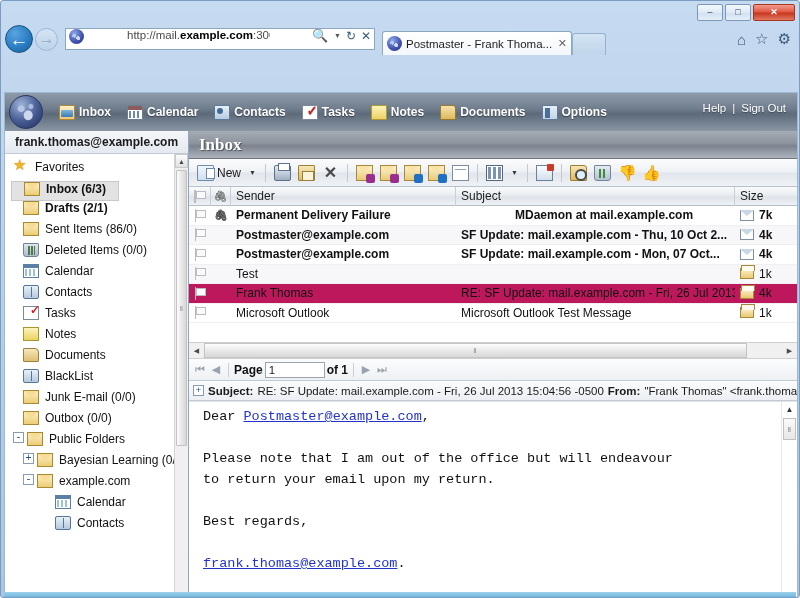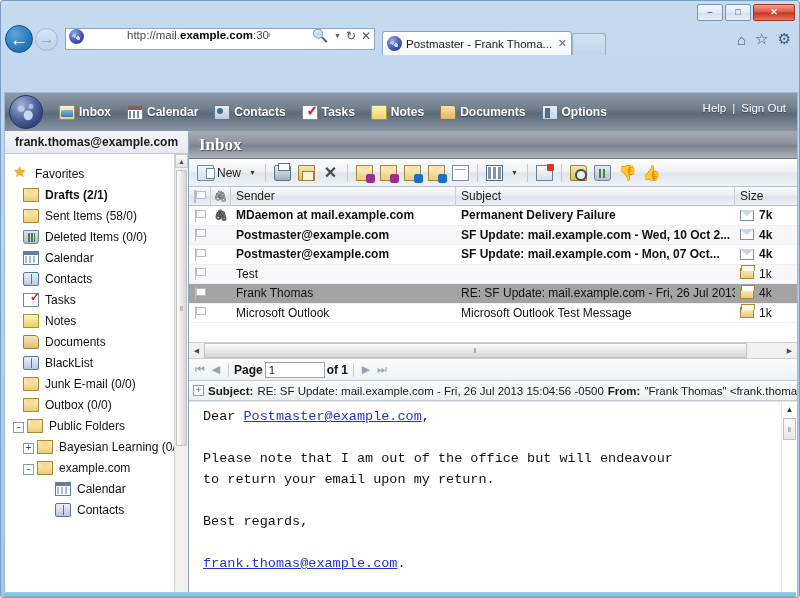--- a/index.html
+++ b/index.html
@@ -180,21 +180,21 @@
     padding-left: 10px; font-weight: bold; font-size: 12px; color: #1a1a1a;
     background: linear-gradient(180deg,#f4f6f9 0%, #e4e9ef 100%);
     border-bottom: 1px solid #c3ccd6;
   }
   .folderwrap { flex:1; position: relative; overflow: hidden; }
   .folders {
     position:absolute; left:0; top:0; right:14px; bottom:0;
     padding: 6px 0 0 6px; overflow: hidden;
   }
   .frow {
-    display: flex; align-items: flex-end; height: 21px;
+    display: flex; align-items: flex-start; height: 21px;
     font-size: 12px; color: #111; white-space: nowrap;
     padding-left: 2px;
   }
   .frow.sel { background:#e2e2e2; border:1px solid #c9c9c9; width: 108px; height:20px;}
   .frow.bold { font-weight: bold; }
   .fico { width: 16px; height: 14px; flex: none; margin-right: 6px; position: relative; }
   .i-star { background: none; }
   .i-star::after{content:"★"; position:absolute; left:0; top:-4px; font-size:15px; color:#f0b429; text-shadow:0 0 1px #a8761a;}
   .i-myfold { background: linear-gradient(180deg,#fefefe 0%, #d8dde2 100%); border:1px solid #8e99a5; border-radius:1px 3px 2px 2px;}
   .i-env { background: linear-gradient(180deg,#fdf0c8 0%, #eccd74 100%); border:1px solid #a98a33; }
@@ -317,21 +317,21 @@
   .gh.c-subject { flex: 1; }
   .gh.c-size { flex: 0 0 62px; border-right:none; }
   .clip { font-size:11px; }
 
   .rows { flex: none; height: 136px; overflow: hidden; background:#fff; }
   .mrow {
     height: 19.5px; display:flex; align-items:center;
     font-size: 12px; color:#111; border-bottom: 1px solid #f0f0f0;
   }
   .mrow.alt { background:#f7f7f9; }
-  .mrow.sel { background:#a3a3a3; }
+  .mrow.sel { background:#be185d; }
   .mrow.unread { font-weight: bold; }
   .cell { height:19px; display:flex; align-items:center; padding-left:5px; overflow:hidden; white-space:nowrap; }
   .c-flag { width:22px; justify-content:center; padding-left:0; }
   .c-att { width:20px; justify-content:center; padding-left:0; }
   .c-sender { flex: 0 0 225px; }
   .c-subject { flex: 1; min-width:0; text-overflow: ellipsis; }
   .c-size { flex: 0 0 62px; gap:5px; }
   .flagico { width:11px; height:13px; position:relative; }
   .flagico::before{content:"";position:absolute;left:0;top:0;bottom:0;width:1.5px;background:#b9bcc2;}
   .flagico::after{content:"";position:absolute;left:1.5px;top:1px;width:8px;height:6px;border:1px solid #b9bcc2;background:#fafafa;}
@@ -506,27 +506,31 @@
       <div class="sidebar">
         <div class="acctbar">frank.thomas@example.com</div>
 
         <div class="folderwrap">
           <div class="folders">
 
             <div class="frow">
               <span class="fico i-star"></span>
               <span>Favorites</span>
             </div>
+            <div class="frow bold sel ind1">
+              <span class="fico i-env"></span>
+              <span>Inbox (6/3)</span>
+            </div>
             <div class="frow bold ind1">
               <span class="fico i-env"></span>
               <span>Drafts (2/1)</span>
             </div>
             <div class="frow ind1">
               <span class="fico i-env"></span>
-              <span>Sent Items (58/0)</span>
+              <span>Sent Items (86/0)</span>
             </div>
             <div class="frow ind1">
               <span class="fico i-trash"></span>
               <span>Deleted Items (0/0)</span>
             </div>
             <div class="frow ind1">
               <span class="fico i-cal2"></span>
               <span>Calendar</span>
             </div>
             <div class="frow ind1">
@@ -681,35 +685,35 @@
         </div>
 
         <div class="rows">
           <div class="mrow unread">
             <div class="cell c-flag">
                 <span class="flagico"></span>
               </div>
             <div class="cell c-att">
                 <span class="attico">🖇</span>
               </div>
+            <div class="cell c-subject">Permanent Delivery Failure</div>
             <div class="cell c-sender">MDaemon at mail.example.com</div>
-            <div class="cell c-subject">Permanent Delivery Failure</div>
             <div class="cell c-size">
                 <span class="envsm closed"></span>
                 <span>7k</span>
               </div>
           </div>
 
           <div class="mrow unread alt">
             <div class="cell c-flag">
                 <span class="flagico"></span>
               </div>
             <div class="cell c-att"></div>
             <div class="cell c-sender">Postmaster@example.com</div>
-            <div class="cell c-subject">SF Update: mail.example.com - Wed, 10 Oct 2...</div>
+            <div class="cell c-subject">SF Update: mail.example.com - Thu, 10 Oct 2...</div>
             <div class="cell c-size">
                 <span class="envsm closed"></span>
                 <span>4k</span>
               </div>
           </div>
 
           <div class="mrow unread">
             <div class="cell c-flag">
                 <span class="flagico"></span>
               </div>

